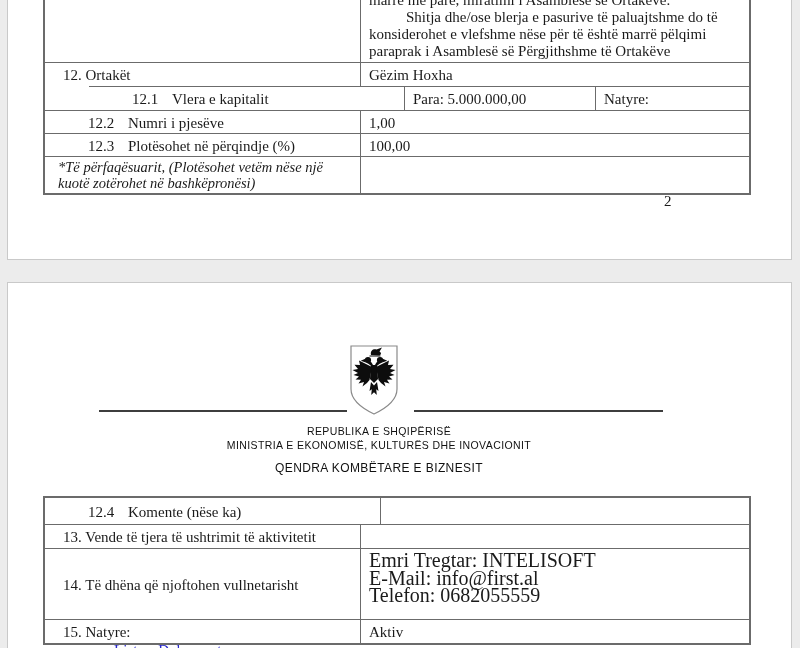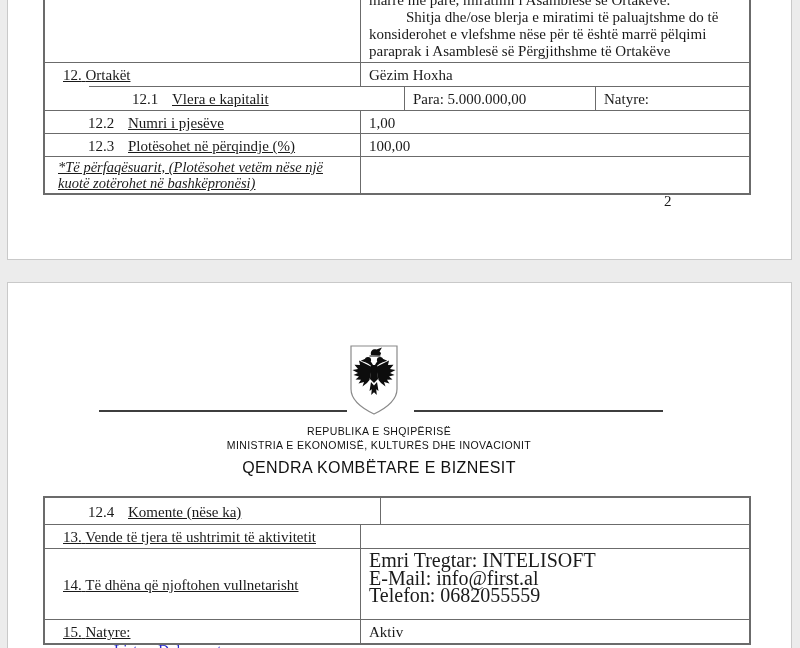--- a/index.html
+++ b/index.html
@@ -5,58 +5,58 @@
   html,body{margin:0;padding:0;width:800px;height:648px;overflow:hidden;background:#ececec;}
   *{box-sizing:border-box;}
   .viewport{position:relative;width:800px;height:648px;overflow:hidden;font-family:"Liberation Serif",serif;color:#1a1a1a;}
   .page{position:absolute;left:7px;width:785px;background:#ffffff;border:1px solid #c9c9c9;}
   #page1{top:-80px;height:340px;}
   #page2{top:282px;height:520px;}
   
   .tbl{position:absolute;width:708px;border:2px solid #6b6b6b;background:#fff;}
   .trow{display:flex;border-top:1.5px solid #6b6b6b;}
   .trow.first{border-top:none;}
-  .cl{width:315px;position:relative;overflow:hidden;text-decoration:underline;}
+  .cl{width:315px;position:relative;overflow:hidden;}
   .cr{flex:1;border-left:1.5px solid #6b6b6b;position:relative;overflow:hidden;}
   .sub{display:flex;flex:1;}
   .subA{width:191px;border-left:1.5px solid #6b6b6b;}
   .subB{flex:1;border-left:1.5px solid #6b6b6b;}
   .txt{font-size:15px;line-height:20px;padding:2px 6px 0 8px;white-space:nowrap;}
   .lab{font-size:15px;line-height:20px;padding:2px 4px 0 18px;white-space:nowrap;}
   .labsub{font-size:15px;line-height:20px;padding:2px 4px 0 43px;white-space:nowrap;}
   .numtab{display:inline-block;width:40px;}
   .ital{font-style:italic;font-size:14.5px;line-height:16px;padding:2px 4px 0 13px;}
   .clause{font-size:15px;line-height:17px;padding:2px 8px 0 8px;}
   .clause .ln{white-space:nowrap;}
   .clause .indent{text-indent:37px;}
   .pagenum{position:absolute;font-size:15px;}
   
   .hline{position:absolute;height:2px;background:#3d3d3d;}
   .hdr{position:absolute;left:71px;top:141px;width:600px;text-align:center;font-family:"Liberation Sans",sans-serif;font-weight:normal;color:#111;}
   .hdr .h1,.hdr .h2{font-size:10.5px;letter-spacing:0.4px;line-height:14px;}
-  .hdr .h3{font-size:16px;letter-spacing:0.4px;line-height:14px;margin-top:9px;}
+  .hdr .h3{font-size:12px;letter-spacing:0.4px;line-height:14px;margin-top:9px;}
   .doclink{position:absolute;font-size:15px;color:#2a2acd;text-decoration:underline;white-space:nowrap;}
   .valblock{font-size:20px;line-height:17.5px;padding:3px 6px 0 8px;}
   .vcenter{display:flex;align-items:center;}
 </style>
 </head>
 <body>
 
 <div class="viewport">
 
   <div class="page" id="page1">
 
     <div class="tbl" style="left:35px;top:67px;">
 
       <div class="trow first" style="height:72px;">
         <div class="cl"></div>
         <div class="cr">
           <div class="clause">
             <div class="ln">marrë më parë, miratimi i Asamblesë së Ortakëve.</div>
-            <div class="ln indent">Shitja dhe/ose blerja e miratimi të paluajtshme do të</div>
+            <div class="ln indent">Shitja dhe/ose blerja e pasurive të paluajtshme do të</div>
             <div class="ln">konsiderohet e vlefshme nëse për të është marrë pëlqimi</div>
             <div class="ln">paraprak i Asamblesë së Përgjithshme të Ortakëve</div>
           </div>
         </div>
       </div>
 
       <div class="trow" style="height:24px;">
         <div class="cl">
           <div class="lab"><span>12.</span> <span>Ortakët</span></div>
         </div>

